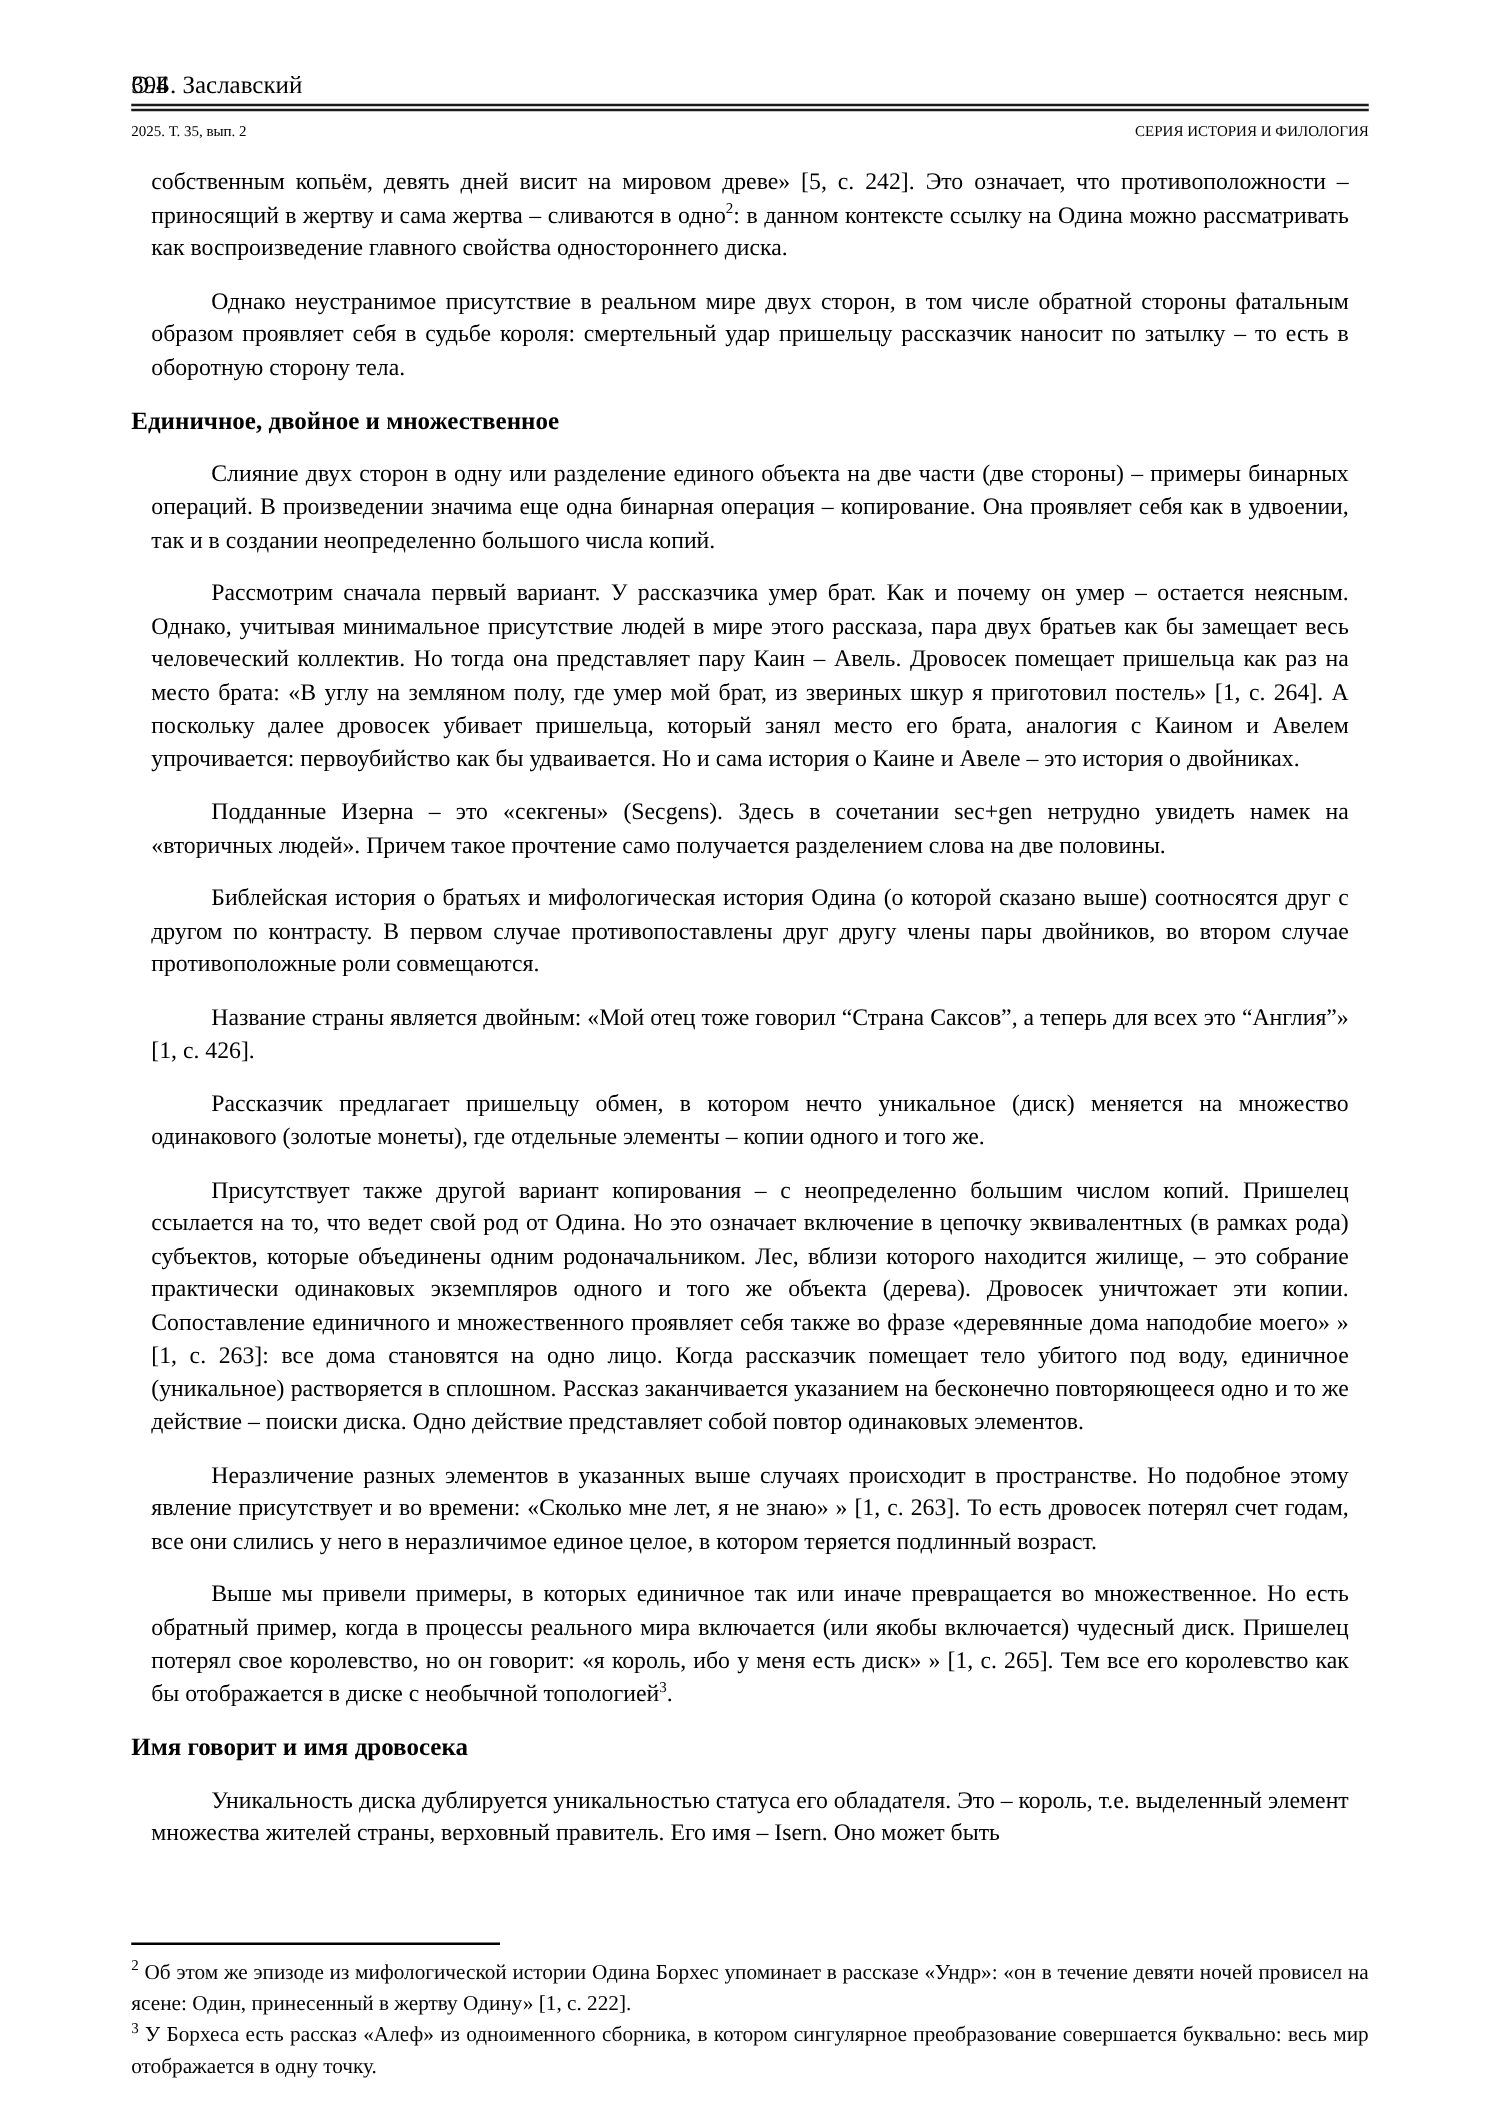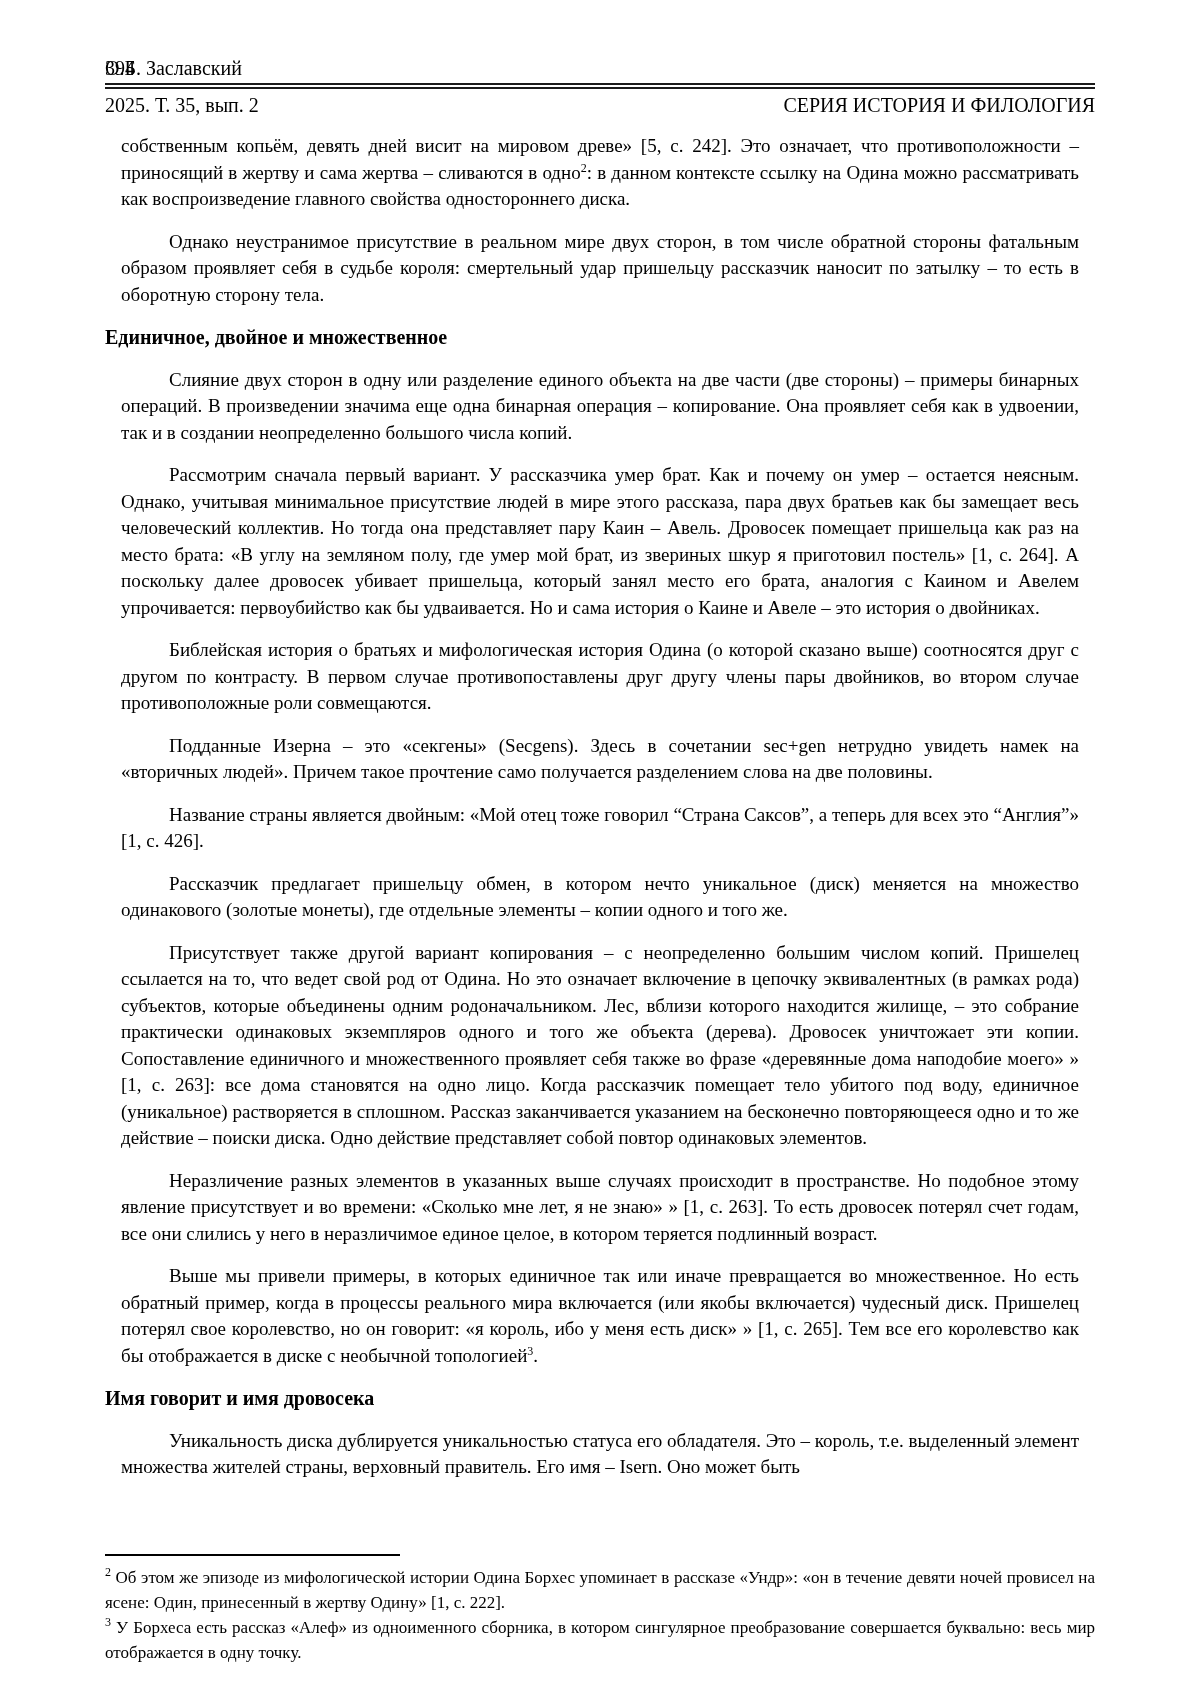--- a/index.html
+++ b/index.html
@@ -27,21 +27,21 @@
   .head-rule {
     margin-top: 3px;
     height: 6px;
     border-top: 2px solid #1a1a1a;
     border-bottom: 2px solid #1a1a1a;
   }
   .journal-line {
     display: flex;
     justify-content: space-between;
     margin-top: 4px;
-    font-size: 20px;
+    font-size: 12px;
     line-height: 24px;
   }
 
   
   article {
     margin-top: 16px;
     font-size: 19px;
     line-height: 26.5px;
     text-align: justify;
   }
@@ -95,22 +95,22 @@
     </div>
 
     <article>
       <p class="noindent"><span>собственным копьём, девять дней висит на мировом древе» [5, с. 242]. Это означает, что противоположности – приносящий в жертву и сама жертва – сливаются в одно</span><sup class="marker">2</sup><span>: в данном контексте ссылку на Одина можно рассматривать как воспроизведение главного свойства одностороннего диска.</span></p>
       <p>Однако неустранимое присутствие в реальном мире двух сторон, в том числе обратной стороны фатальным образом проявляет себя в судьбе короля: смертельный удар пришельцу рассказчик наносит по затылку – то есть в оборотную сторону тела.</p>
 
       <h2>Единичное, двойное и множественное</h2>
 
       <p>Слияние двух сторон в одну или разделение единого объекта на две части (две стороны) – примеры бинарных операций. В произведении значима еще одна бинарная операция – копирование. Она проявляет себя как в удвоении, так и в создании неопределенно большого числа копий.</p>
       <p>Рассмотрим сначала первый вариант. У рассказчика умер брат. Как и почему он умер – остается неясным. Однако, учитывая минимальное присутствие людей в мире этого рассказа, пара двух братьев как бы замещает весь человеческий коллектив. Но тогда она представляет пару Каин – Авель. Дровосек помещает пришельца как раз на место брата: «В углу на земляном полу, где умер мой брат, из звериных шкур я приготовил постель» [1, с. 264]. А поскольку далее дровосек убивает пришельца, который занял место его брата, аналогия с Каином и Авелем упрочивается: первоубийство как бы удваивается. Но и сама история о Каине и Авеле – это история о двойниках.</p>
+      <p>Подданные Изерна – это «секгены» (Secgens). Здесь в сочетании sec+gen нетрудно увидеть намек на «вторичных людей». Причем такое прочтение само получается разделением слова на две половины.</p>
       <p>Библейская история о братьях и мифологическая история Одина (о которой сказано выше) соотносятся друг с другом по контрасту. В первом случае противопоставлены друг другу члены пары двойников, во втором случае противоположные роли совмещаются.</p>
-      <p>Подданные Изерна – это «секгены» (Secgens). Здесь в сочетании sec+gen нетрудно увидеть намек на «вторичных людей». Причем такое прочтение само получается разделением слова на две половины.</p>
       <p>Название страны является двойным: «Мой отец тоже говорил “Страна Саксов”, а теперь для всех это “Англия”» [1, с. 426].</p>
       <p>Рассказчик предлагает пришельцу обмен, в котором нечто уникальное (диск) меняется на множество одинакового (золотые монеты), где отдельные элементы – копии одного и того же.</p>
       <p>Присутствует также другой вариант копирования – с неопределенно большим числом копий. Пришелец ссылается на то, что ведет свой род от Одина. Но это означает включение в цепочку эквивалентных (в рамках рода) субъектов, которые объединены одним родоначальником. Лес, вблизи которого находится жилище, – это собрание практически одинаковых экземпляров одного и того же объекта (дерева). Дровосек уничтожает эти копии. Сопоставление единичного и множественного проявляет себя также во фразе «деревянные дома наподобие моего» » [1, с. 263]: все дома становятся на одно лицо. Когда рассказчик помещает тело убитого под воду, единичное (уникальное) растворяется в сплошном. Рассказ заканчивается указанием на бесконечно повторяющееся одно и то же действие – поиски диска. Одно действие представляет собой повтор одинаковых элементов.</p>
       <p>Неразличение разных элементов в указанных выше случаях происходит в пространстве. Но подобное этому явление присутствует и во времени: «Сколько мне лет, я не знаю» » [1, с. 263]. То есть дровосек потерял счет годам, все они слились у него в неразличимое единое целое, в котором теряется подлинный возраст.</p>
       <p><span>Выше мы привели примеры, в которых единичное так или иначе превращается во множественное. Но есть обратный пример, когда в процессы реального мира включается (или якобы включается) чудесный диск. Пришелец потерял свое королевство, но он говорит: «я король, ибо у меня есть диск» » [1, с. 265]. Тем все его королевство как бы отображается в диске с необычной топологией</span><sup class="marker">3</sup><span>.</span></p>
 
       <h2>Имя говорит и имя дровосека</h2>
 
       <p>Уникальность диска дублируется уникальностью статуса его обладателя. Это – король, т.е. выделенный элемент множества жителей страны, верховный правитель. Его имя – Isern. Оно может быть</p>
     </article>

